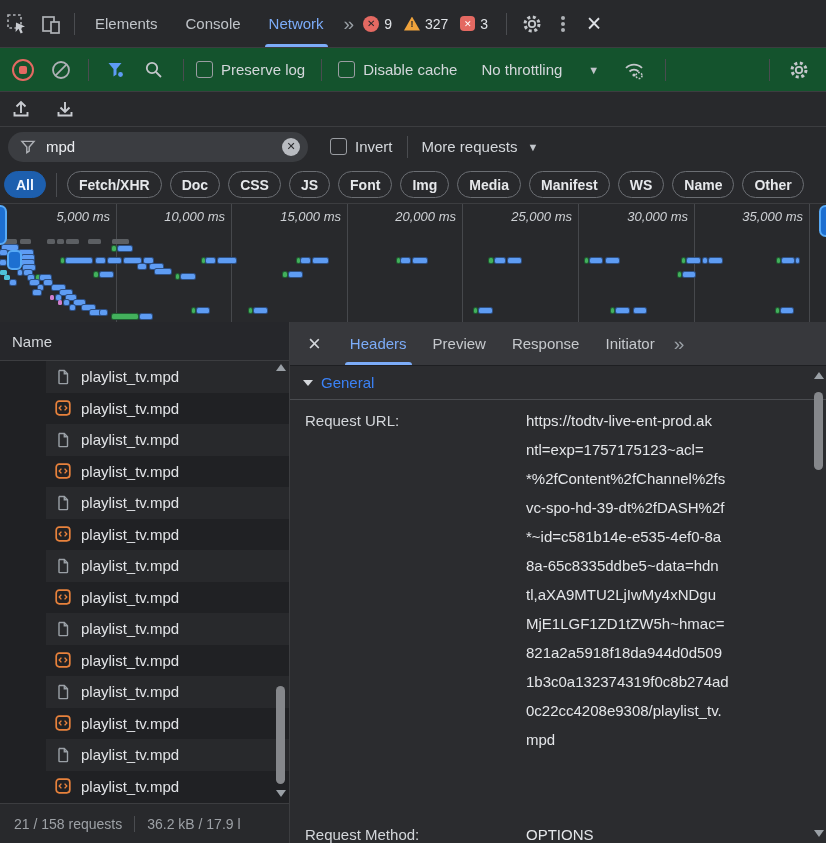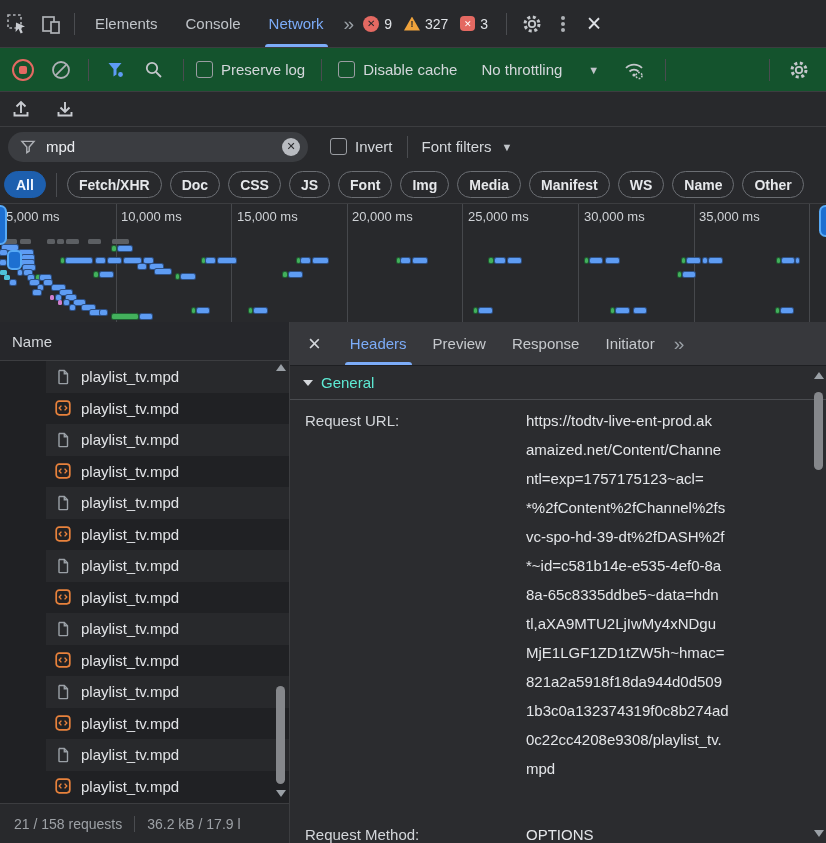--- a/index.html
+++ b/index.html
@@ -47,21 +47,21 @@
 
   
   #chipsbar{top:166px;left:0;right:0;height:37px;background:#28292c;border-bottom:1px solid #3c3d40;display:flex;align-items:center;gap:8px;padding-left:4px;}
   .chip{height:25px;padding:0 11px;border:1px solid #6b6e73;border-radius:14px;display:flex;align-items:center;font-size:14px;font-weight:bold;color:#e6e8eb;flex:none;background:transparent;}
   .chip.sel{background:#1d5fae;border-color:#1d5fae;color:#f2f7ff;}
   .chipdiv{width:1px;height:24px;background:#4a4c50;flex:none;margin:0 2px;}
 
   
   #overview{top:204px;left:0;right:0;height:118px;background:#28292c;border-bottom:1px solid #3c3d40;overflow:hidden;}
   .gridline{position:absolute;top:0;bottom:0;width:1px;background:#46484c;}
-  .ticklabel{position:absolute;top:5px;width:104px;font-size:13px;color:#cfd2d6;}
+  .ticklabel{position:absolute;top:5px;width:104px;text-align:right;font-size:13px;color:#cfd2d6;font-style:italic;}
   #ov-bars{position:absolute;top:24px;left:0;right:0;height:94px;}
   .bar{position:absolute;height:5px;border-radius:1.5px;}
   .bar.b{background:#5e9cf3;box-shadow:0 0 0 1px #2d4f82;}
   .bar.g{background:#43b05c;box-shadow:0 0 0 1px #1f5c31;}
   .bar.gy{background:#5c5f63;}
   .bar.cy{background:#4fc3d8;}
   .bar.p{background:#cf7ece;}
   .bar.hl{background:#1d6fd1;box-shadow:0 0 0 2px #57a9f5;border-radius:3px;}
   .ovhandle{position:absolute;width:9px;background:#1d6fd1;box-shadow:0 0 0 2px #57a9f5;border-radius:5px;}
 
@@ -82,21 +82,21 @@
   .sb .dn{bottom:6px;border-top:7px solid #9aa0a6;}
   .sb .thumb{position:absolute;left:3px;width:9px;background:#85878b;border-radius:5px;}
 
   
   #rightpanel{position:absolute;left:290px;right:0;top:0;bottom:0;background:#2b2c2f;overflow:hidden;}
   #rtabs{height:43px;background:#37383c;border-bottom:1px solid #1e1f22;display:flex;align-items:center;}
   #rtabs .xclose{padding:0 16px 0 18px;font-size:22px;color:#d4d7db;}
   .rtab{padding:0 13px;height:100%;display:flex;align-items:center;font-size:15px;color:#c6c9cd;position:relative;flex:none;}
   .rtab.sel{color:#7cacf8;}
   .rtab.sel::after{content:"";position:absolute;left:8px;right:8px;bottom:0;height:3px;background:#7cacf8;border-radius:3px 3px 0 0;}
-  #sectionhdr{height:33px;display:flex;align-items:center;gap:8px;padding-left:13px;font-size:15px;color:#5eead4;border-bottom:1px solid #4a4c50;}
+  #sectionhdr{height:33px;display:flex;align-items:center;gap:8px;padding-left:13px;font-size:15px;color:#3b82f6;border-bottom:1px solid #4a4c50;}
   .tri-dn{width:0;height:0;border-left:5px solid transparent;border-right:5px solid transparent;border-top:6px solid #d4d7db;}
   #kvlabel{position:absolute;left:15px;top:90px;font-size:15px;color:#d4d7db;}
   #urllines{position:absolute;right:22px;top:84px;width:278px;font-size:15px;line-height:29px;color:#e4e6e9;word-break:break-all;}
   #methodrow{position:absolute;left:15px;right:22px;top:504px;display:flex;justify-content:space-between;font-size:15px;color:#d4d7db;}
   #methodrow .val{color:#e4e6e9;width:278px;text-align:left;flex:none;}
 </style>
 </head>
 <body>
 
 <div id="tabbar" class="abs">
@@ -226,21 +226,21 @@
       </svg>
     <span class="q">mpd</span>
     <span class="clearcirc">✕</span>
   </span>
   <span class="flexrow" style="margin-left:22px;">
     <span class="ckbox"></span>
     <span class="cklabel">Invert</span>
   </span>
   <span class="vdiv" style="margin:0 14px;"></span>
   <span class="flexrow">
-    <span class="ddtext">Font filters</span>
+    <span class="ddtext">More requests</span>
     <span class="ddarrow" style="margin-left:10px;">▼</span>
   </span>
 </div>
 
 <div id="chipsbar" class="abs">
   <span class="chip sel">All</span>
   <span class="chipdiv"></span>
   <span class="chip">Fetch/XHR</span>
   <span class="chip">Doc</span>
   <span class="chip">CSS</span>
@@ -527,21 +527,20 @@
       <span class="rtab">Initiator</span>
       <span class="chev2">»</span>
     </div>
     <div id="sectionhdr">
       <span class="tri-dn"></span>
       <span>General</span>
     </div>
     <div id="kvlabel">Request URL:</div>
     <div id="urllines">
         <div>https://todtv-live-ent-prod.ak</div>
-        <div>amaized.net/Content/Channe</div>
         <div>ntl=exp=1757175123~acl=</div>
         <div>*%2fContent%2fChannel%2fs</div>
         <div>vc-spo-hd-39-dt%2fDASH%2f</div>
         <div>*~id=c581b14e-e535-4ef0-8a</div>
         <div>8a-65c8335ddbe5~data=hdn</div>
         <div>tl,aXA9MTU2LjIwMy4xNDgu</div>
         <div>MjE1LGF1ZD1tZW5h~hmac=</div>
         <div>821a2a5918f18da944d0d509</div>
         <div>1b3c0a132374319f0c8b274ad</div>
         <div>0c22cc4208e9308/playlist_tv.</div>

